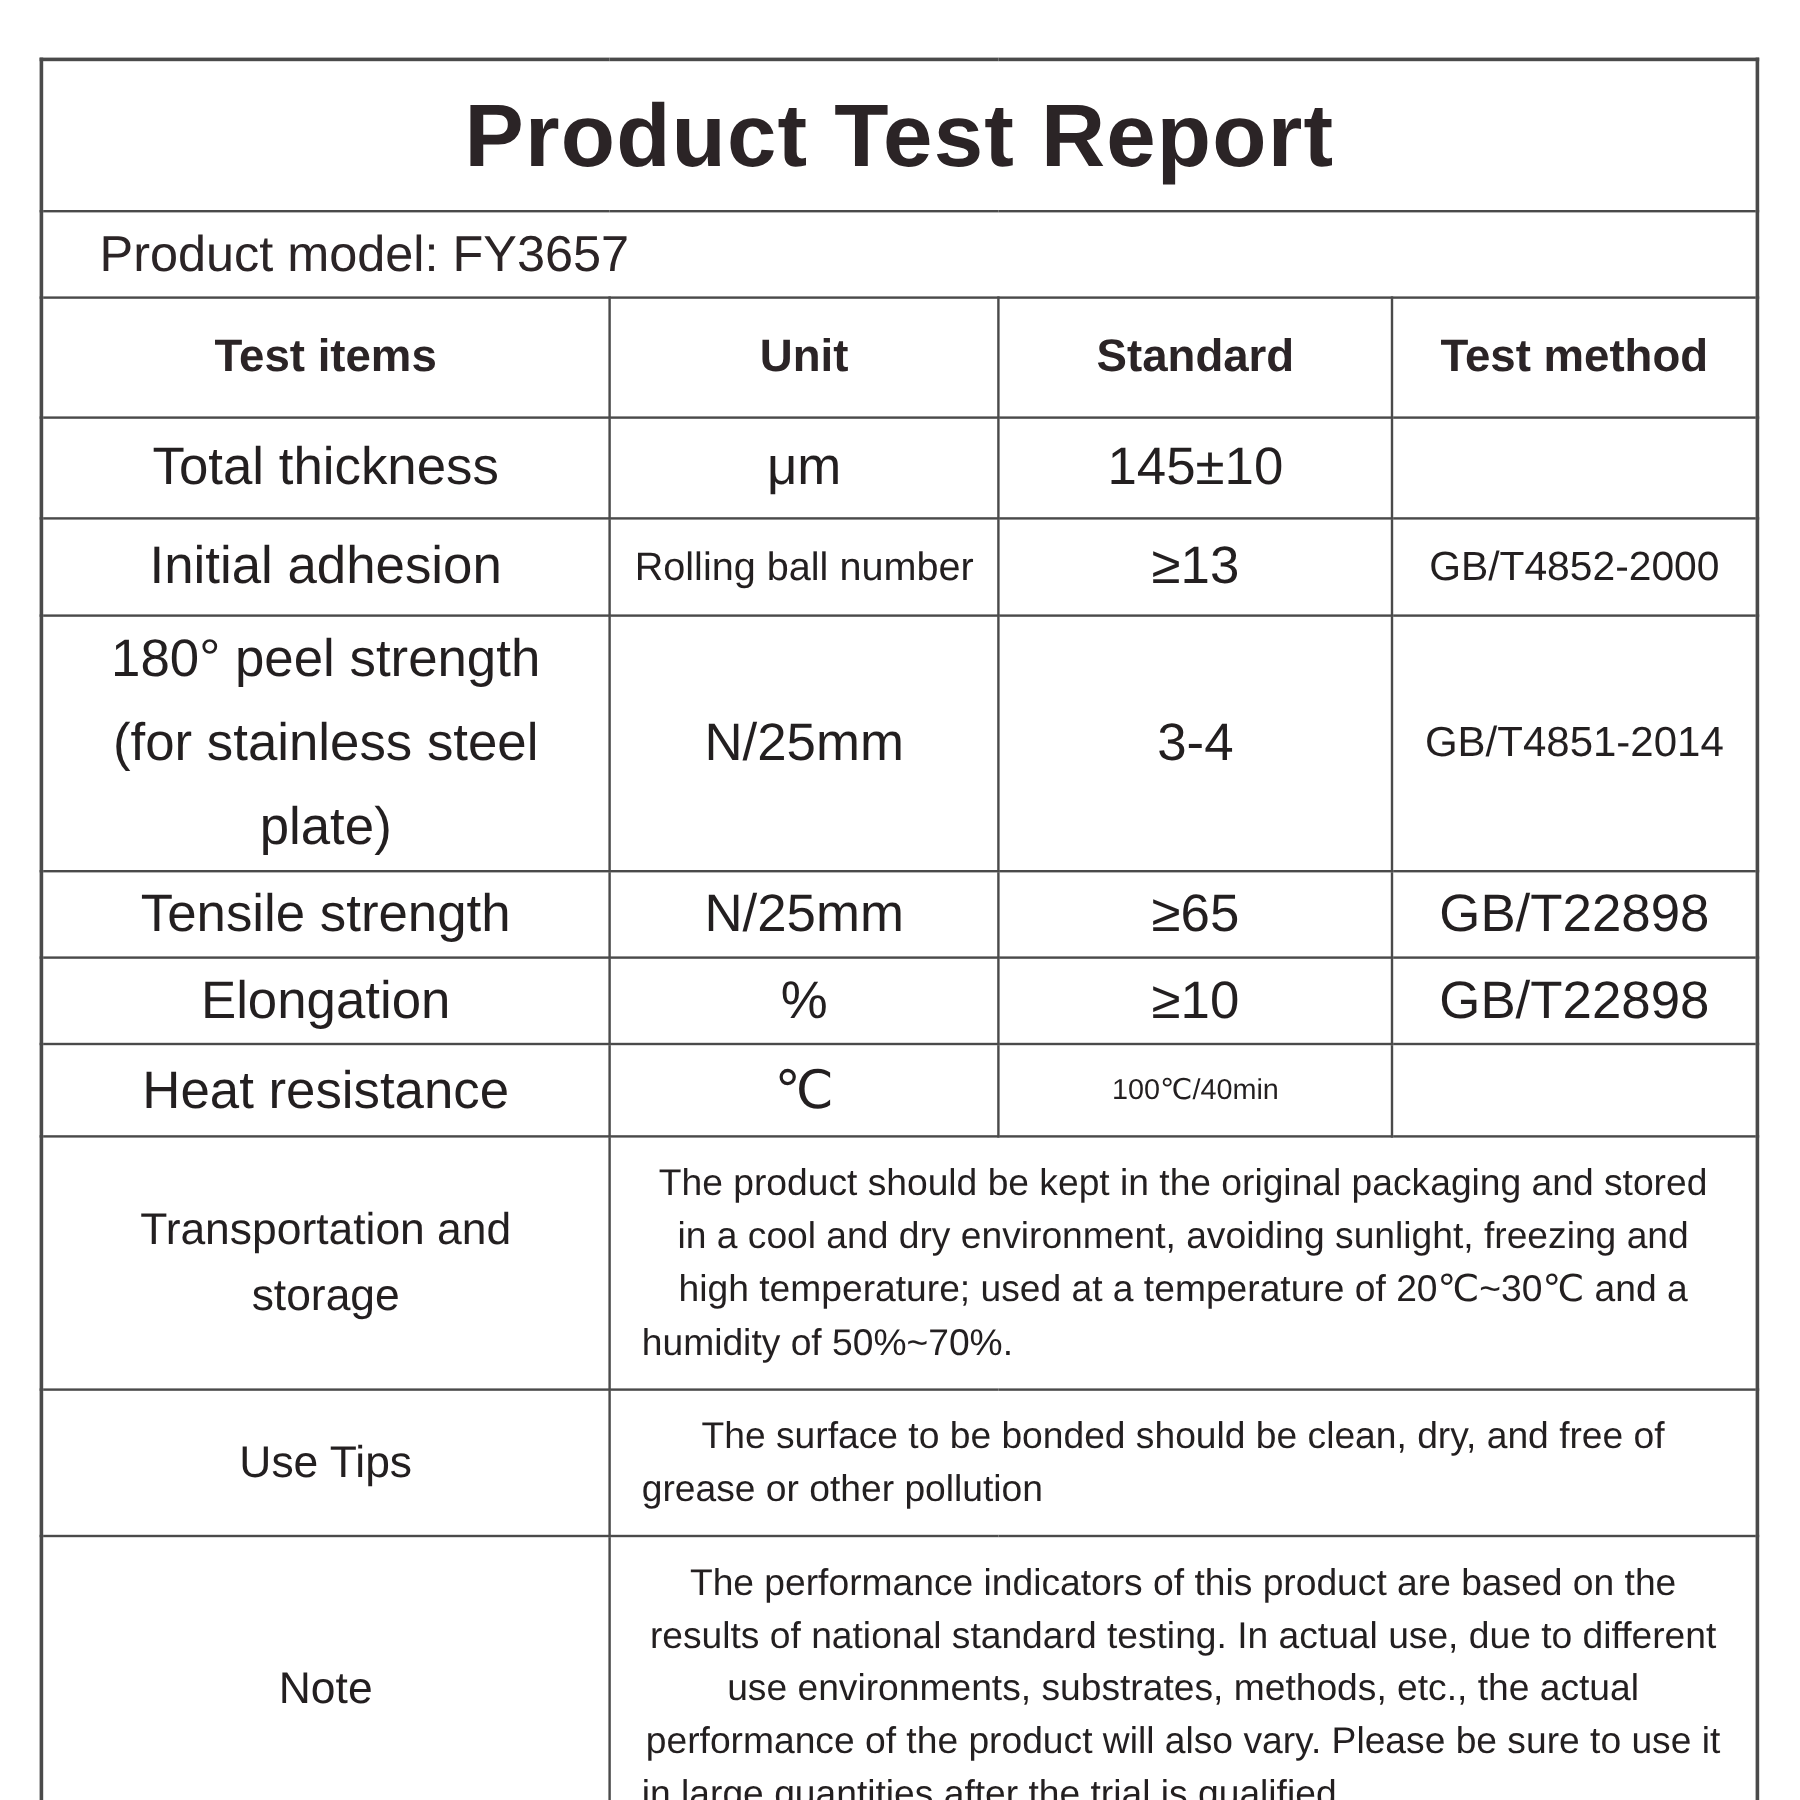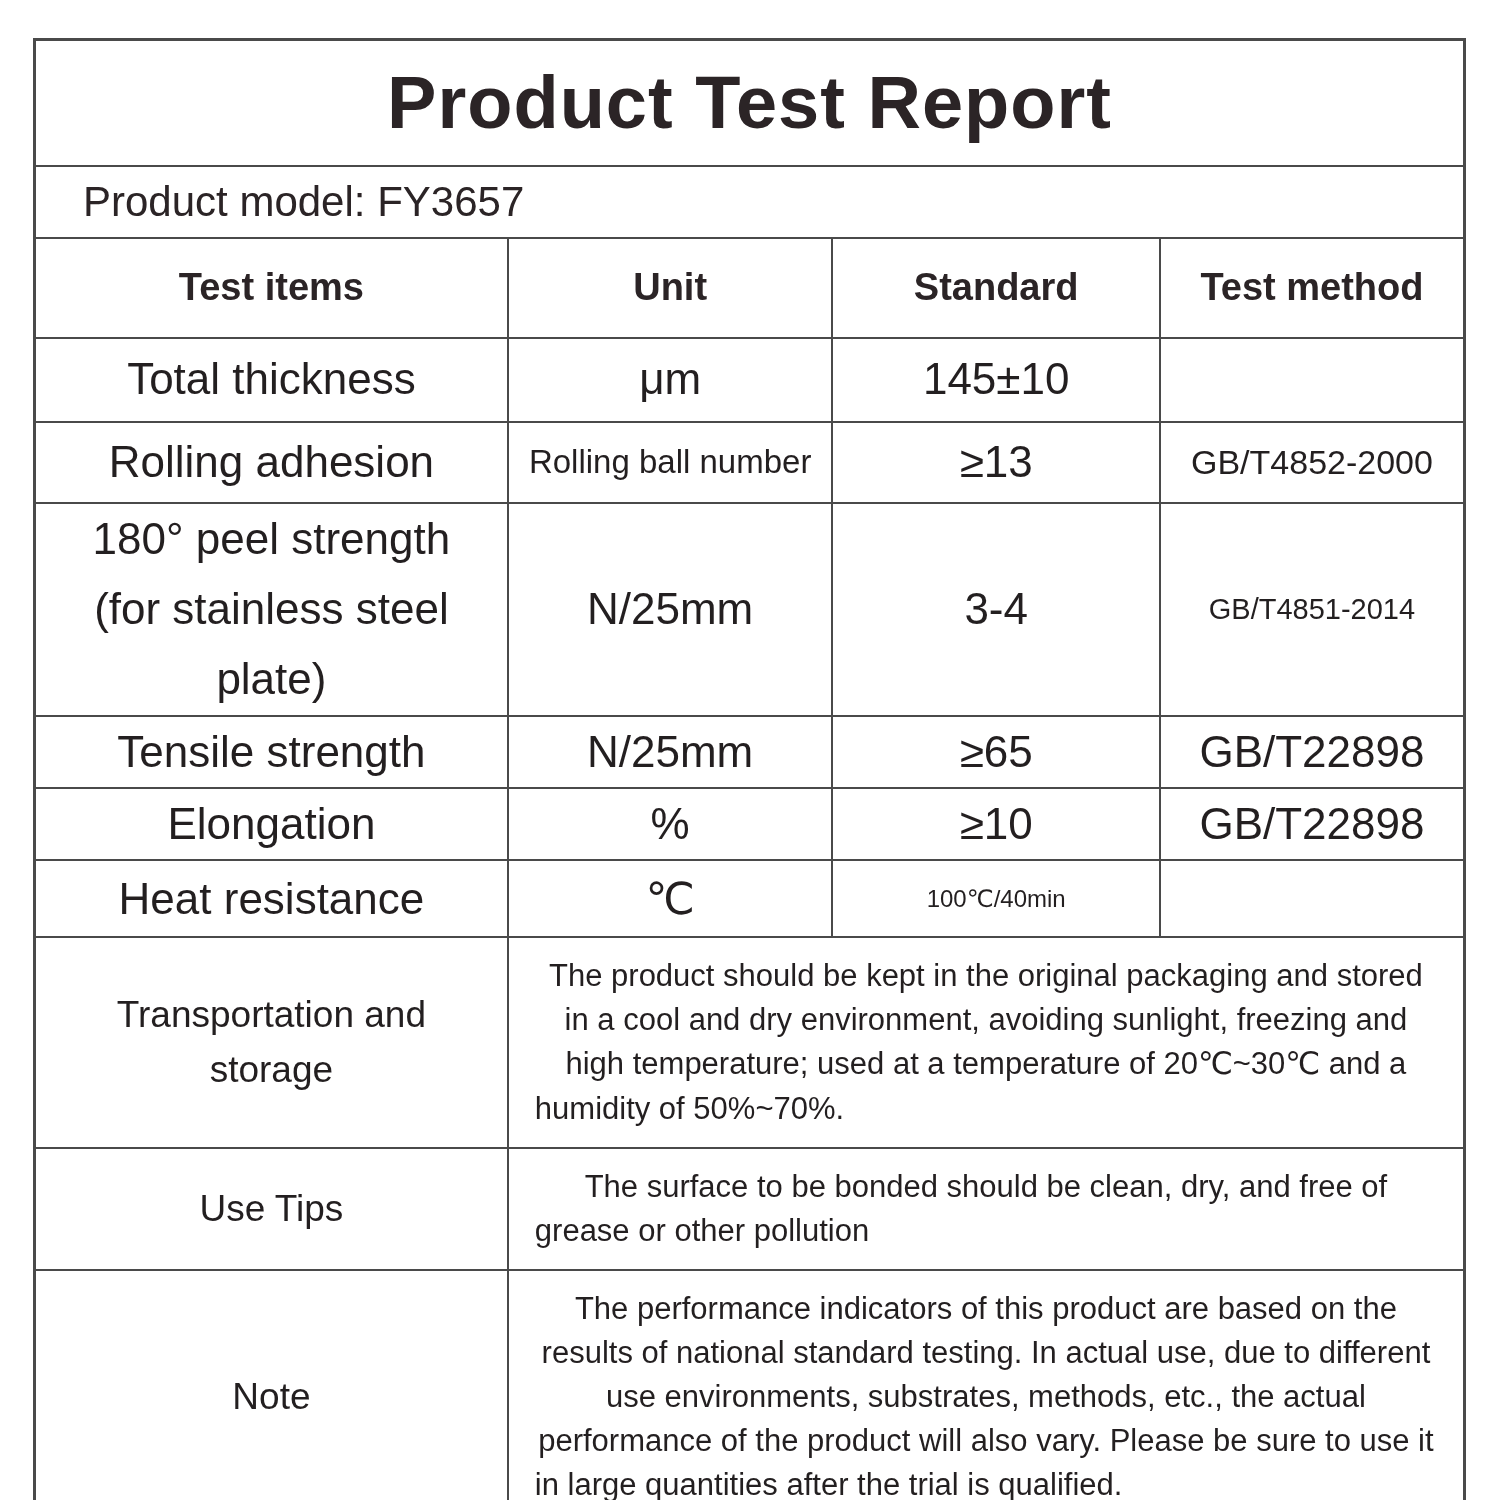--- a/index.html
+++ b/index.html
@@ -4,21 +4,21 @@
 <style>
   * { box-sizing: border-box; margin: 0; padding: 0; }
   html, body {
     width: 1500px; height: 1500px;
     background: #ffffff;
     font-family: "Liberation Sans", "DejaVu Sans", sans-serif;
     color: #231f20;
   }
   .page {
     position: absolute;
-    left: 0; top: 4px;
+    left: 0; top: 14px;
     width: 1500px; height: 1248px;
     background: #ffffff;
   }
   table.report {
     position: absolute;
     left: 33px; top: 34px;
     width: 1433px;
     border-collapse: collapse;
     table-layout: fixed;
   }
@@ -121,33 +121,33 @@
     </tr>
 
     <tr class="h-r0">
       <td class="cell">Total thickness</td>
       <td class="cell">μm</td>
       <td class="cell">145±10</td>
       <td class="cell"></td>
     </tr>
 
     <tr class="h-r1">
-      <td class="cell">Rolling adhesion</td>
+      <td class="cell">Initial adhesion</td>
       <td class="cell" style="font-size:33px">Rolling ball number</td>
       <td class="cell">≥13</td>
       <td class="cell" style="font-size:34px">GB/T4852-2000</td>
     </tr>
 
     <tr class="h-r2">
       <td class="cell">
         <span class="wrap-narrow">180° peel strength (for stainless steel plate)</span>
       </td>
       <td class="cell">N/25mm</td>
       <td class="cell">3-4</td>
-      <td class="cell" style="font-size:29px">GB/T4851-2014</td>
+      <td class="cell" style="font-size:35px">GB/T4851-2014</td>
     </tr>
 
     <tr class="h-r3">
       <td class="cell">Tensile strength</td>
       <td class="cell">N/25mm</td>
       <td class="cell">≥65</td>
       <td class="cell">GB/T22898</td>
     </tr>
 
     <tr class="h-r4">

